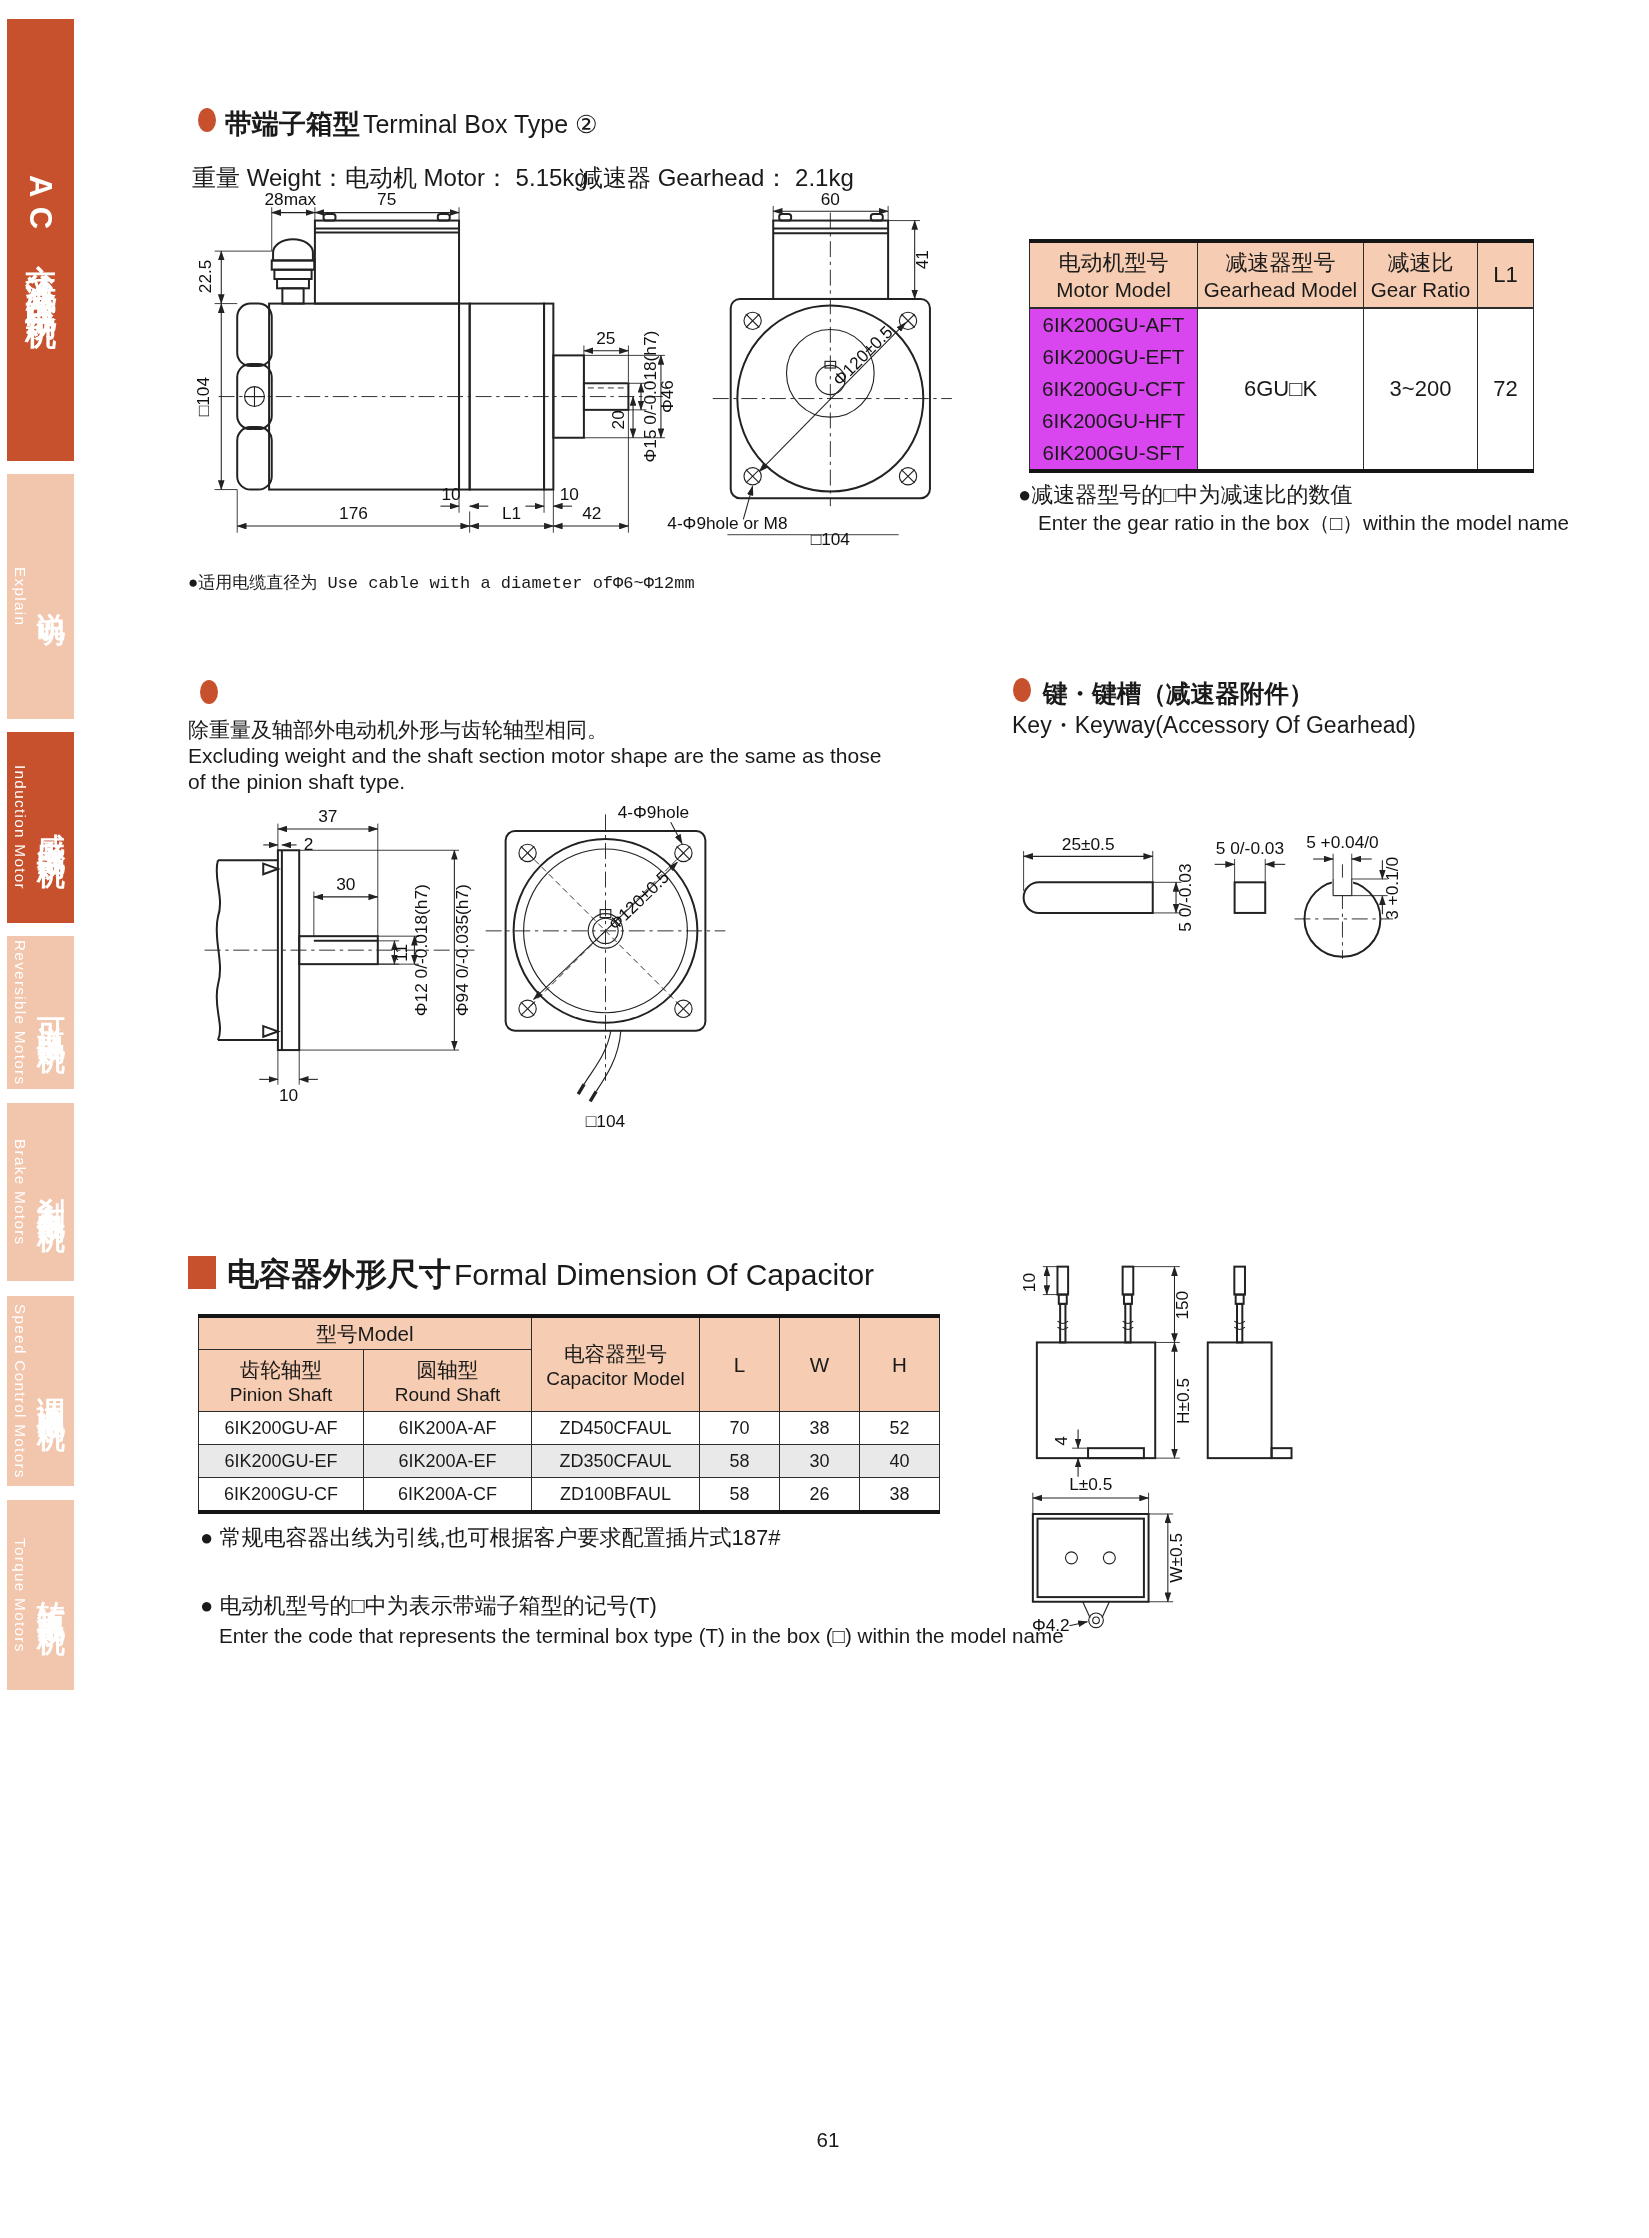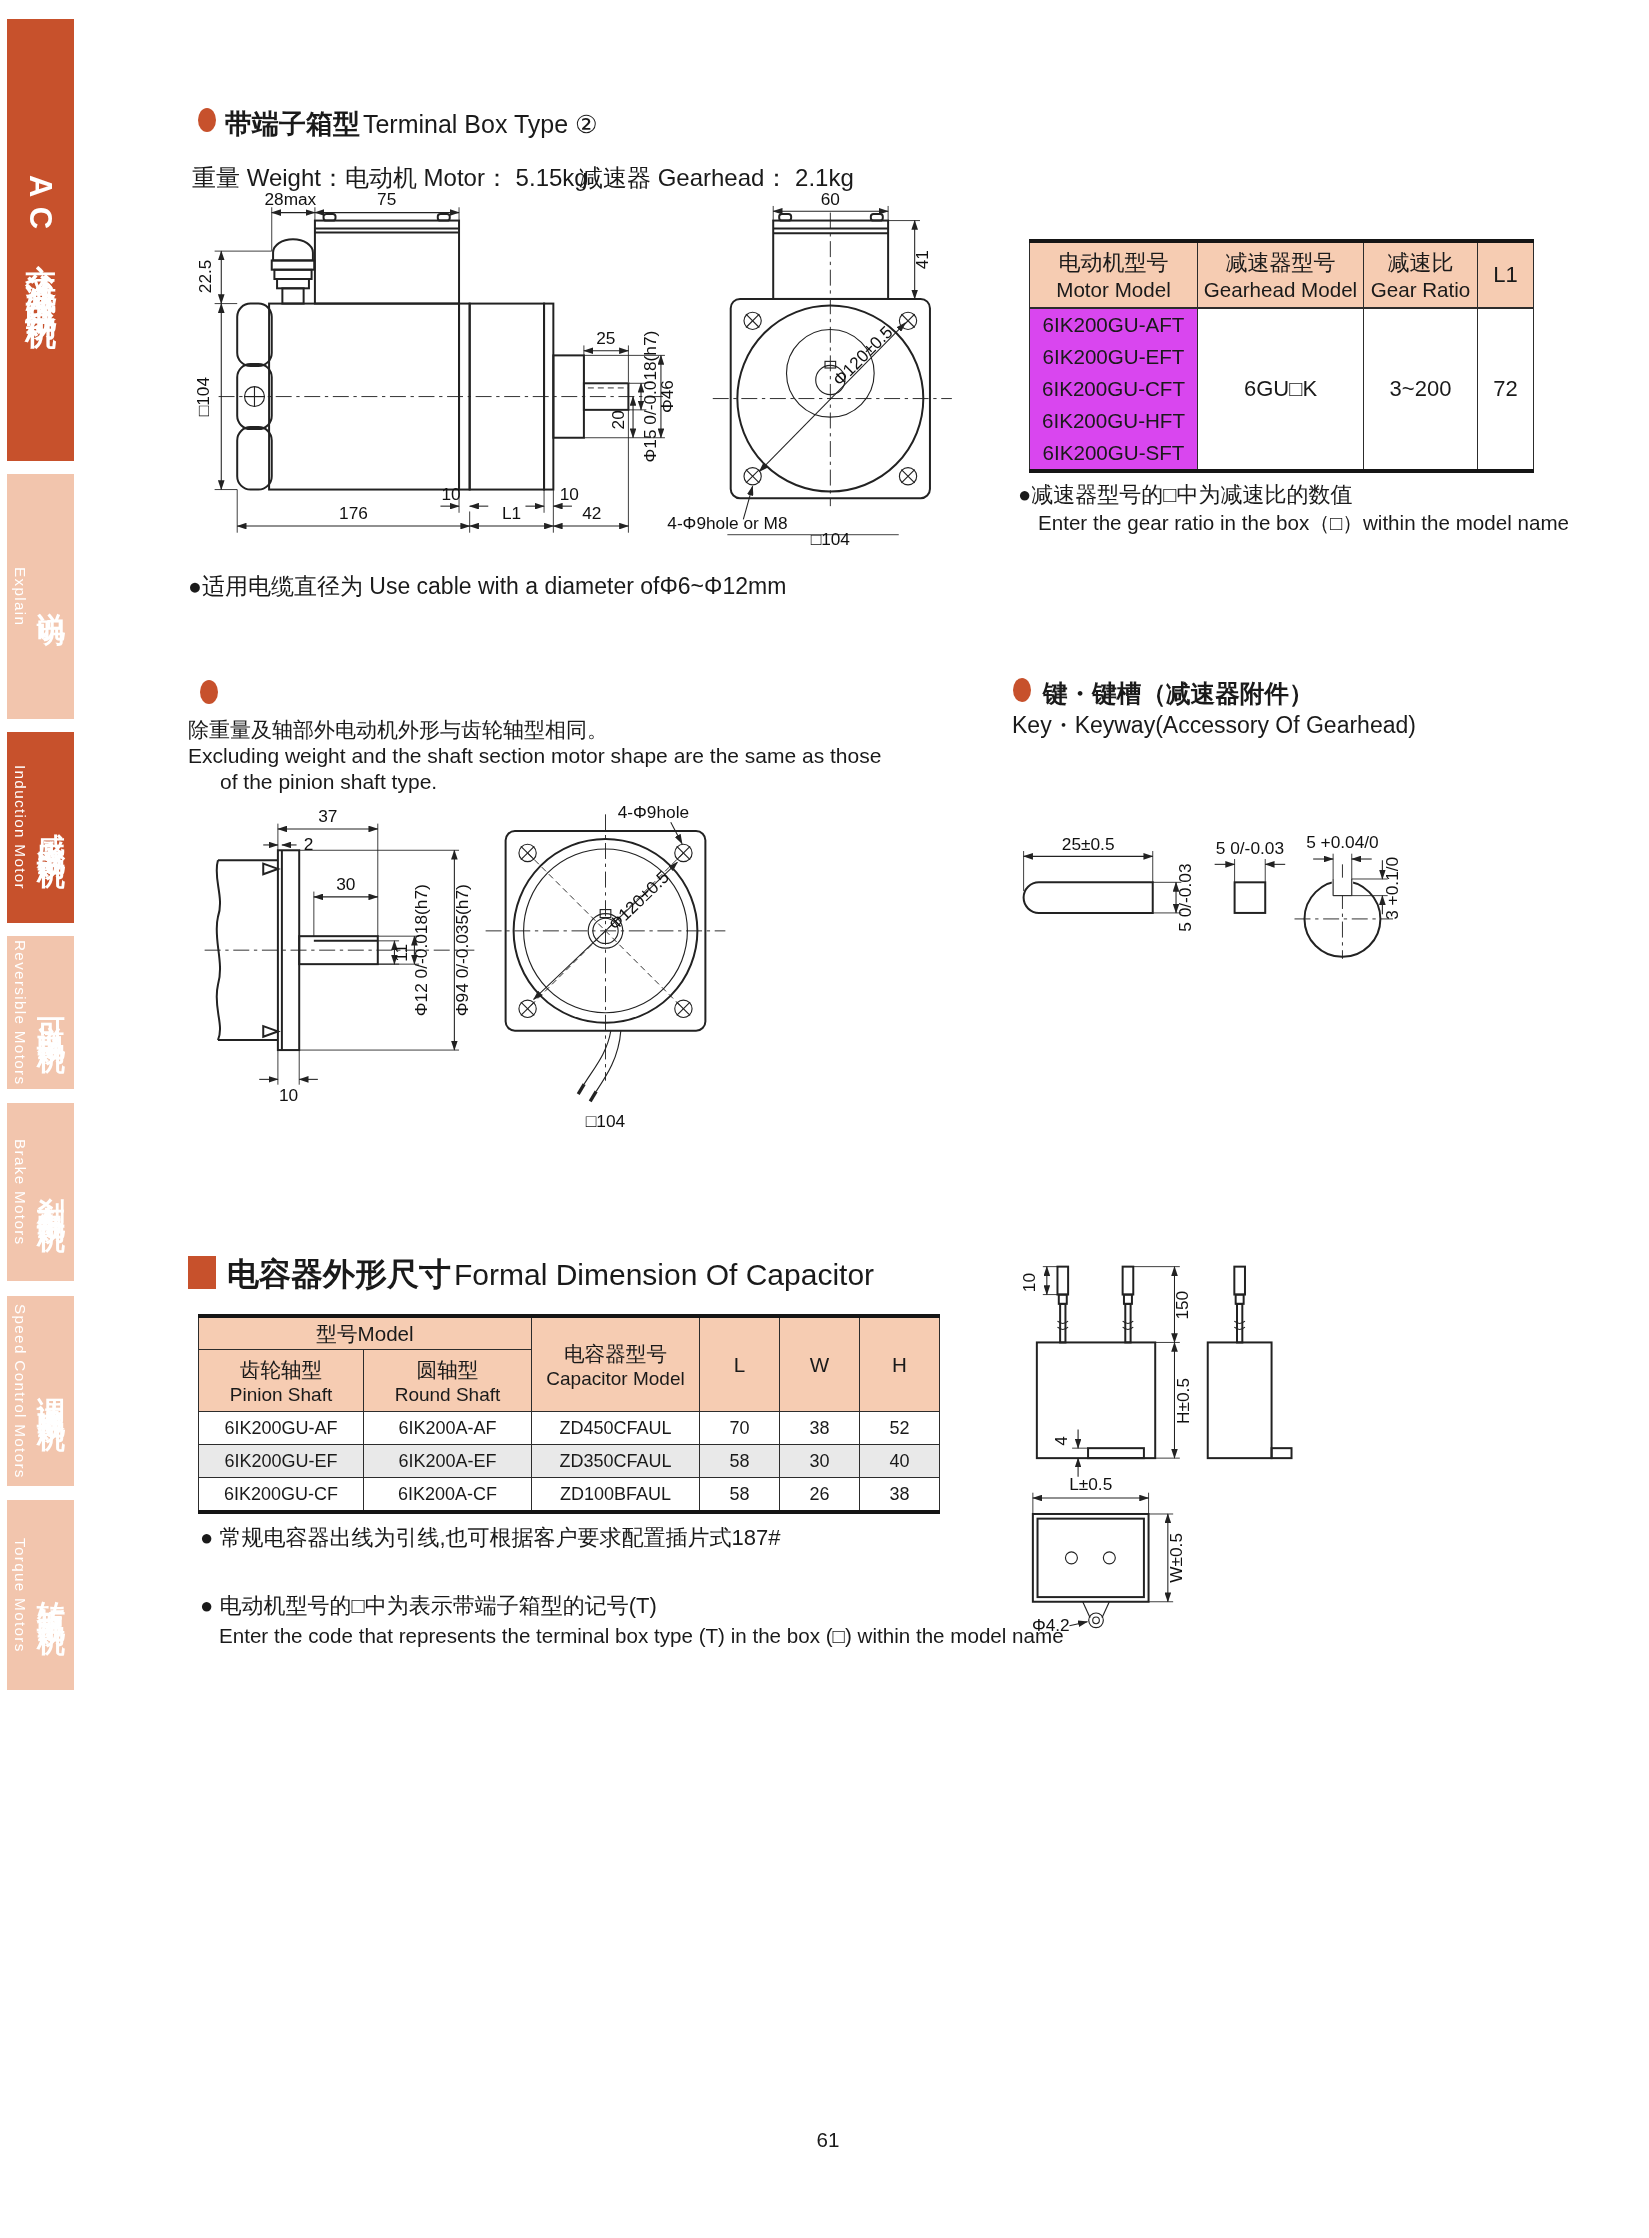--- a/index.html
+++ b/index.html
@@ -17,21 +17,21 @@
   .abs{position:absolute;}
   .bullet{position:absolute;width:18px;height:24px;border-radius:50%;background:#c7512c;}
   .sqmark{position:absolute;width:28px;height:33px;background:#c7512c;}
   .h1cn{font-weight:bold;font-size:27px;}
   .h1en{font-size:25px;}
   .h2cn{font-weight:bold;font-size:24.6px;}
   .h2en{font-size:24px;}
   .h3cn{font-weight:bold;font-size:32px;}
   .h3en{font-size:30px;}
   .txt36{font-size:24px;}
-  .txt34{font-size:23px;}
+  .txt34{font-size:17px;font-family:Liberation Mono, monospace;}
   .txt33{font-size:22px;}
   .txt32{font-size:21px;}
   .txt31{font-size:20.6px;}
   
   table{border-collapse:collapse;table-layout:fixed;}
   .t1{position:absolute;left:1029px;top:239px;width:503px;border-top:4px solid #151515;border-bottom:4px solid #151515;}
   .t1 th,.t1 td{border:1.3px solid #2c2c2c;text-align:center;vertical-align:middle;padding:0;font-weight:normal;}
   .t1 .th-row th{background:#f6ccb2;height:64px;border-bottom:2px solid #2c2c2c;}
   .t1 .hcn{font-size:22px;}
   .t1 .hen{font-size:20.6px;}
@@ -270,21 +270,21 @@
   </tbody>
     </table>
   <div class="abs txt33" style="left:1018px;top:480px;">●减速器型号的□中为减速比的数值</div>
   <div class="abs txt31" style="left:1038px;top:509px;">Enter the gear ratio in the box（□）within the model name</div>
 
   <div class="abs txt34" style="left:188px;top:571px;">●适用电缆直径为 Use cable with a diameter ofΦ6~Φ12mm</div>
 
   <span class="bullet" style="left:200px;top:680px;"></span>
   <div class="abs txt32" style="left:188px;top:716px;">除重量及轴部外电动机外形与齿轮轴型相同。</div>
   <div class="abs txt32" style="left:188px;top:744px;">Excluding weight and the shaft section motor shape are the same as those</div>
-  <div class="abs txt32" style="left:188px;top:770px;margin-left:32px;">of the pinion shaft type.</div>
+  <div class="abs txt32" style="left:188px;top:770px;">of the pinion shaft type.</div>
 
   <span class="bullet" style="left:1013px;top:678px;"></span>
   <div class="abs h2cn" style="left:1043px;top:677px;">键・键槽（减速器附件）</div>
   <div class="abs" style="left:1012px;top:710px;font-size:23px;">Key・Keyway(Accessory Of Gearhead)</div>
 
   <svg style="left:178px;top:797px;" width="313" height="313" viewBox="0 0 470 470">
     <defs>
       <marker id="a3" markerUnits="userSpaceOnUse" markerWidth="15" markerHeight="10" refX="14" refY="5" orient="auto-start-reverse" viewBox="0 0 15 10">
         <path d="M0,0 L15,5 L0,10 Z" fill="#222"></path>
       </marker>

